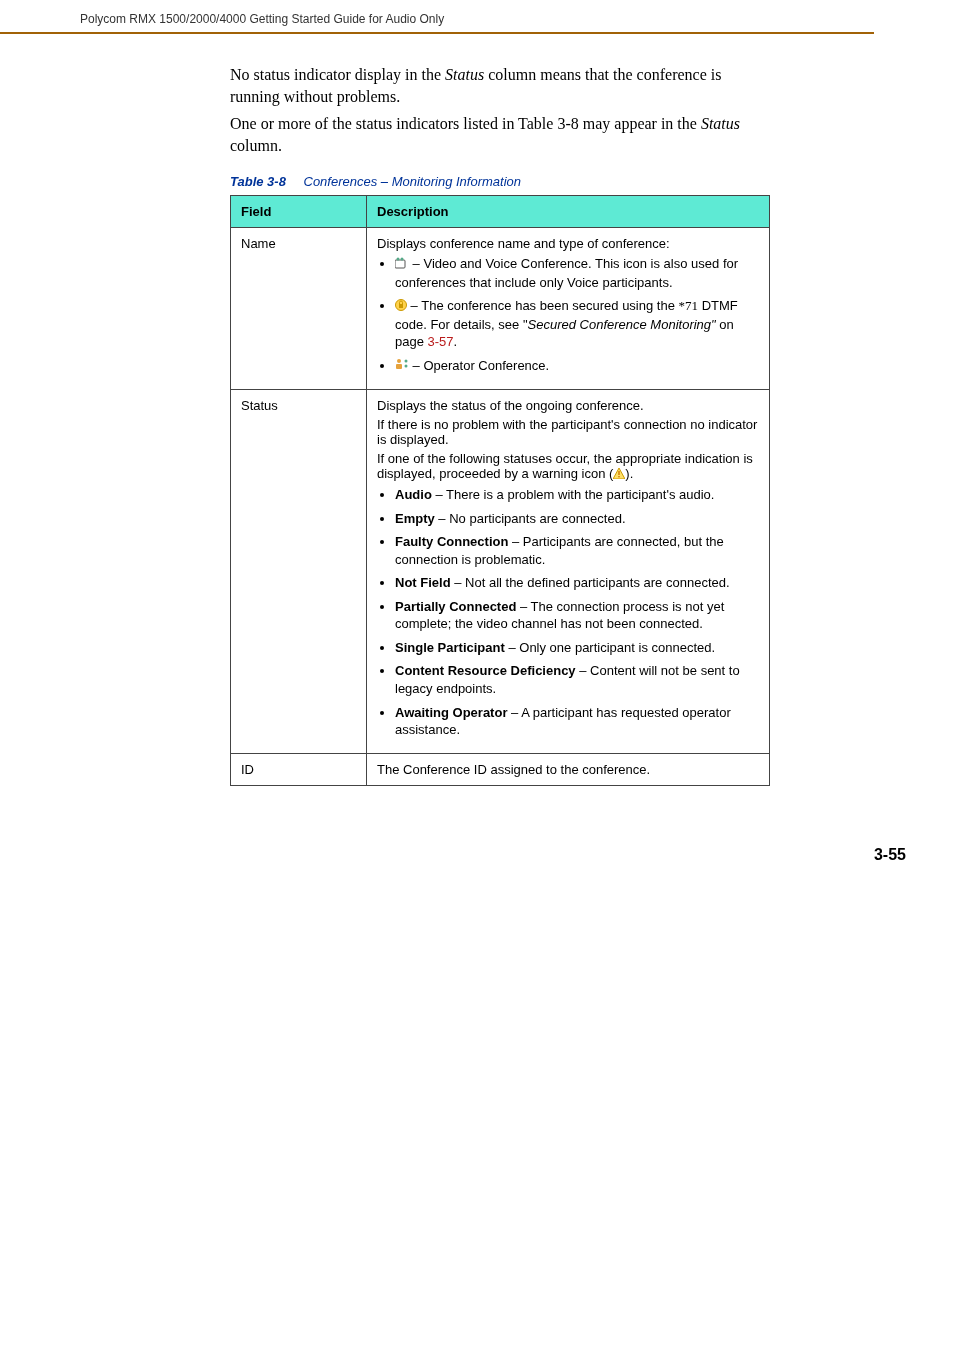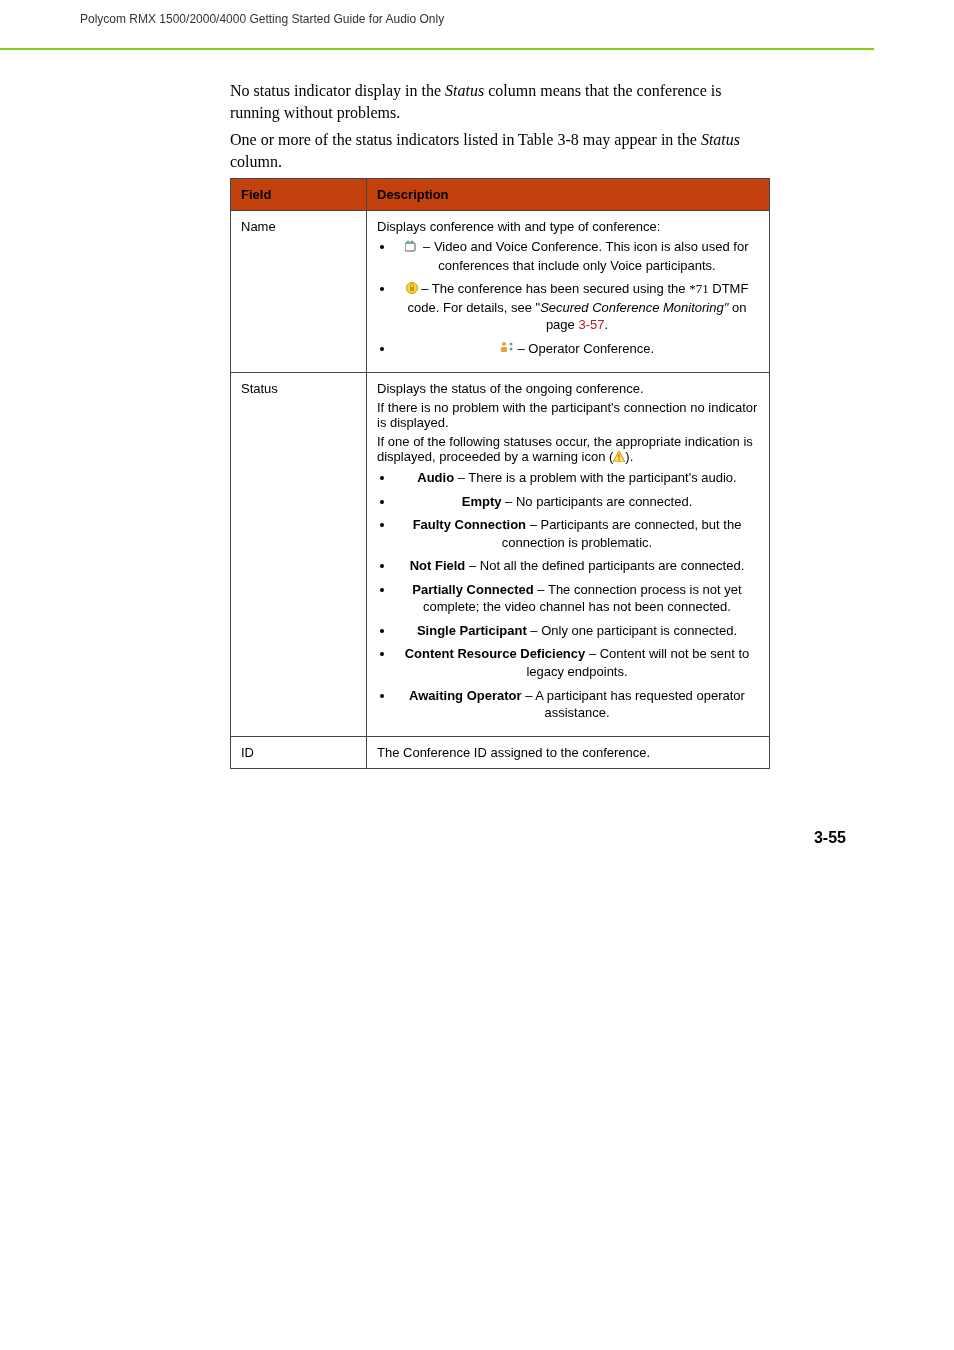--- a/index.html
+++ b/index.html
@@ -4,29 +4,29 @@
 <style>
   body {
     margin: 0;
     padding: 0;
     font-family: Arial, Helvetica, sans-serif;
     background: #fff;
     color: #000;
     width: 954px;
   }
   .page {
-    padding: 60px 108px 60px 80px;
+    padding: 60px 48px 60px 80px;
     box-sizing: border-box;
     width: 954px;
   }
   .running-head {
     font-size: 12px;
     color: #333;
-    padding: 12px 0 22px 80px;
-    border-bottom: 2px solid #84cc16;
+    padding: 12px 0 6px 80px;
+    border-bottom: 2px solid #a16207;
     margin-bottom: 30px;
     width: 874px;
     box-sizing: border-box;
   }
   .content-area {
     margin-left: 150px;
     width: 540px;
   }
   .body-text {
     font-family: "Times New Roman", serif;
@@ -50,33 +50,32 @@
     width: 100%;
     font-size: 13px;
   }
   table.info th, table.info td {
     border: 1px solid #444;
     padding: 8px 10px;
     vertical-align: top;
     text-align: left;
   }
   table.info th {
-    background: #c2410c;
+    background: #5eead4;
     font-weight: bold;
   }
   td.field-col {
     width: 115px;
   }
   .desc p {
     margin: 0 0 4px 0;
   }
   .desc ul {
     margin: 2px 0 2px 0;
     padding-left: 18px;
-    text-align: center;
   }
   .desc li {
     margin-bottom: 6px;
     line-height: 1.35;
   }
   .icon {
     display: inline-block;
     vertical-align: middle;
   }
   .link {
@@ -104,34 +103,38 @@
 <div class="page" style="padding-top:0;">
   <div class="content-area">
 
     <p class="body-text">
       <span>No status indicator display in the </span><em>Status</em><span> column means that the conference is running without problems.</span>
     </p>
     <p class="body-text">
       <span>One or more of the status indicators listed in Table 3-8 may appear in the </span><em>Status</em><span> column.</span>
     </p>
 
+    <div class="table-caption">
+      <span>Table 3-8</span>
+      <span class="cap-text">Conferences – Monitoring Information</span>
+    </div>
 
     <table class="info">
       <thead>
         <tr>
           <th>Field</th>
           <th>Description</th>
         </tr>
       </thead>
       <tbody>
 
         <tr>
           <td class="field-col">Name</td>
           <td class="desc">
-            <p>Displays conference with and type of conference:</p>
+            <p>Displays conference name and type of conference:</p>
             <ul>
               <li>
                 <span class="icon">
                   <svg width="14" height="12" viewBox="0 0 14 12">
                     <rect x="0" y="3" width="10" height="8" rx="1" fill="none" stroke="#555" stroke-width="1"></rect>
                     <circle cx="3" cy="2" r="1.5" fill="#5a8"></circle>
                     <circle cx="7" cy="2" r="1.5" fill="#5a8"></circle>
                   </svg>
                 </span><span> – Video and Voice Conference. This icon is also used for conferences that include only Voice participants.</span>
               </li>

